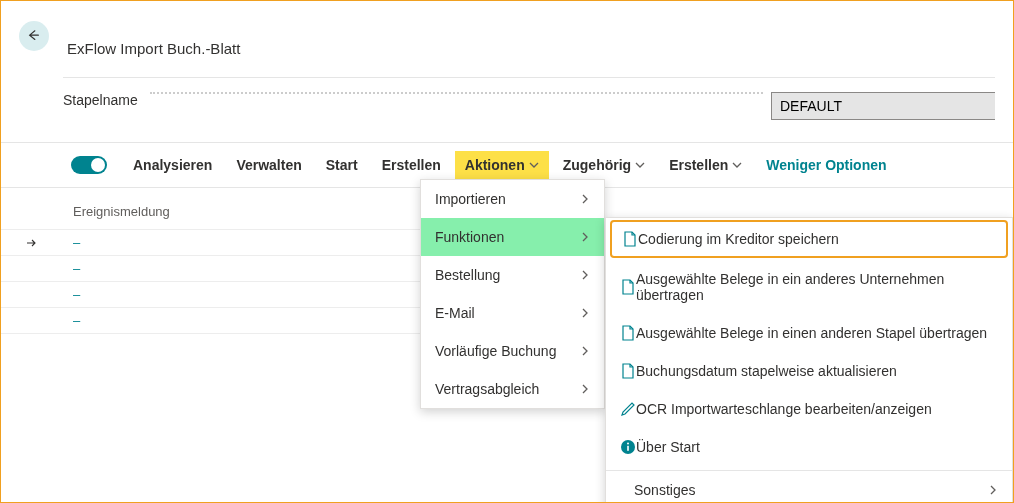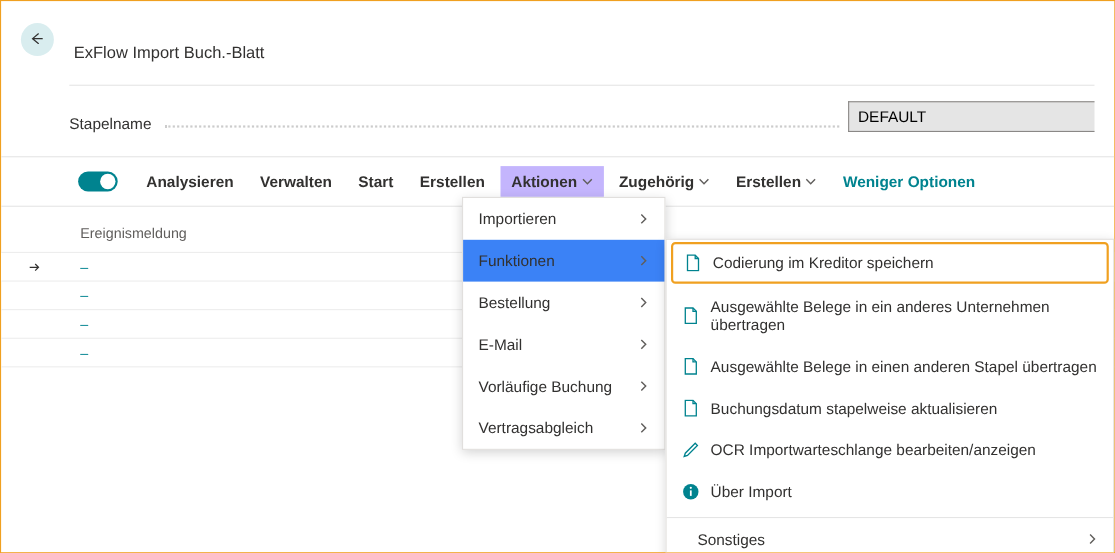--- a/index.html
+++ b/index.html
@@ -28,21 +28,21 @@
     align-items: center;
     justify-content: center;
     cursor: pointer;
     margin-right: 18px;
   }
   .back-btn svg { width: 14px; height: 14px; }
   .page-title { font-size: 15px; color: #323130; margin-top: 25px; }
   .hr-light { border: none; border-top: 1px solid #e5e5e5; margin: 0 18px 0 62px; }
   .field-row {
     display: flex;
-    align-items: flex-end;
+    align-items: flex-start;
     padding: 14px 18px 14px 62px;
   }
   .field-label { font-size: 14px; color: #323130; margin-right: 8px; }
   .dotted-fill {
     flex: 1;
     border-bottom: 2px dotted #ccc;
     height: 1px;
     margin: 0 8px 4px 4px;
   }
   .field-input {
@@ -85,21 +85,21 @@
     padding: 6px 10px;
     color: #323130;
     cursor: pointer;
     display: flex;
     align-items: center;
     gap: 4px;
     font-size: 14px;
   }
   .tool-item.less { color: #00838f; }
   .tool-item.active {
-    background: #c4b5fd;
+    background: #fde047;
     justify-content: center;
   }
   .chevron-svg { width: 10px; height: 10px; }
   .table-head {
     display: flex;
     align-items: flex-end;
     padding: 16px 18px 10px 72px;
   }
   .col-head { font-size: 13px; color: #605e5c; }
   .row {
@@ -130,30 +130,29 @@
     top: 178px; left: 419px; width: 185px;
   }
   .menu-item {
     display: flex;
     align-items: center;
     justify-content: space-between;
     padding: 11px 14px;
     font-size: 14px;
     cursor: pointer;
   }
-  .menu-item.hover { background: #3b82f6; }
+  .menu-item.hover { background: #86efac; }
   .menu-item .chev { color: #605e5c; }
   .menu2 {
     top: 216px; left: 604px; width: 408px;
     padding-bottom: 0;
   }
   .menu2-item {
     display: flex;
     align-items: center;
-    gap: 10px;
     padding: 11px 14px;
     font-size: 14px;
     cursor: pointer;
   }
   .menu2-item.highlight {
     border: 2px solid #f0a020;
     border-radius: 4px;
     margin: 2px 4px;
     padding: 9px 10px;
   }
@@ -358,21 +357,21 @@
   <div class="menu2-item">
     <svg class="pencil-icon" viewBox="0 0 16 16">
         <use href="#pencil"></use>
       </svg>
     <span>OCR Importwarteschlange bearbeiten/anzeigen</span>
   </div>
   <div class="menu2-item">
     <svg class="info-icon" viewBox="0 0 16 16">
         <use href="#info-circle"></use>
       </svg>
-    <span>Über Import</span>
+    <span>Über Start</span>
   </div>
   <div class="menu2-sep"></div>
   <div class="menu2-footer">
     <span>Sonstiges</span>
     <svg class="chevron-svg" viewBox="0 0 10 10">
         <use href="#chev-right"></use>
       </svg>
   </div>
 </div>
 

